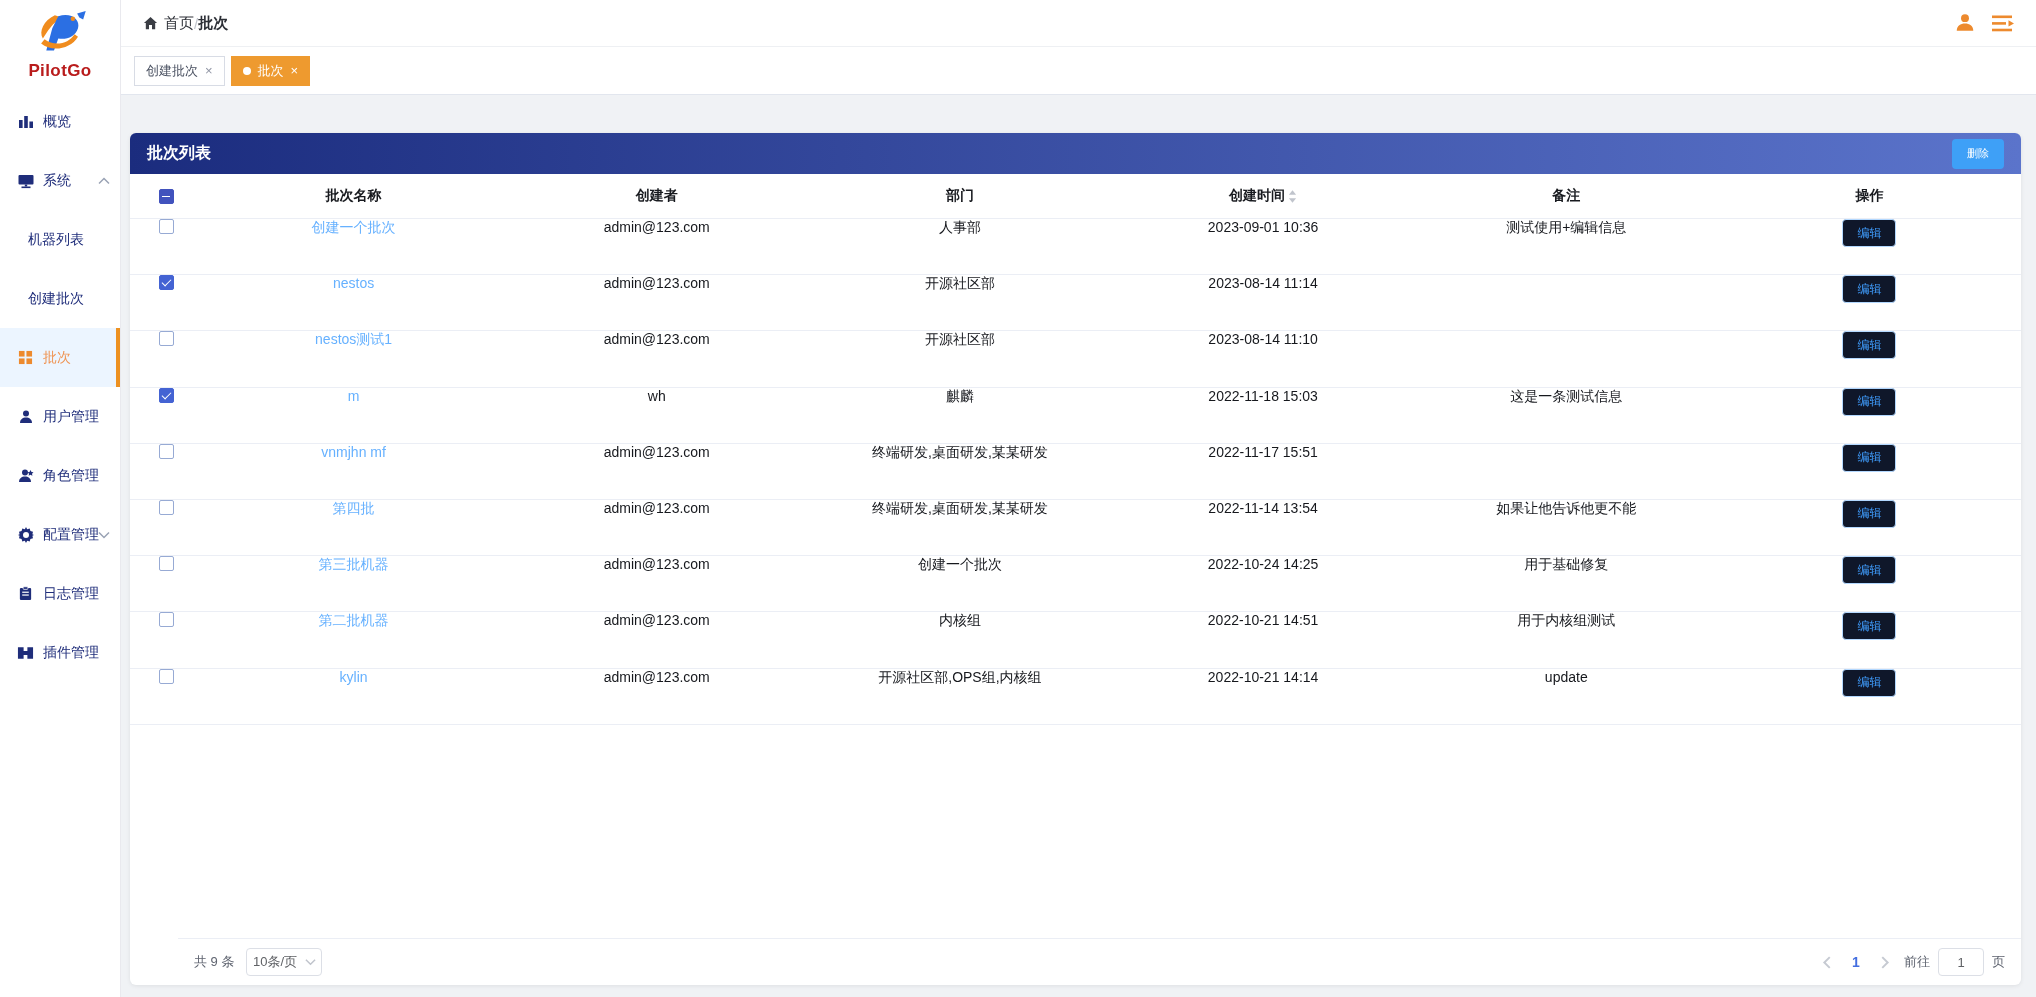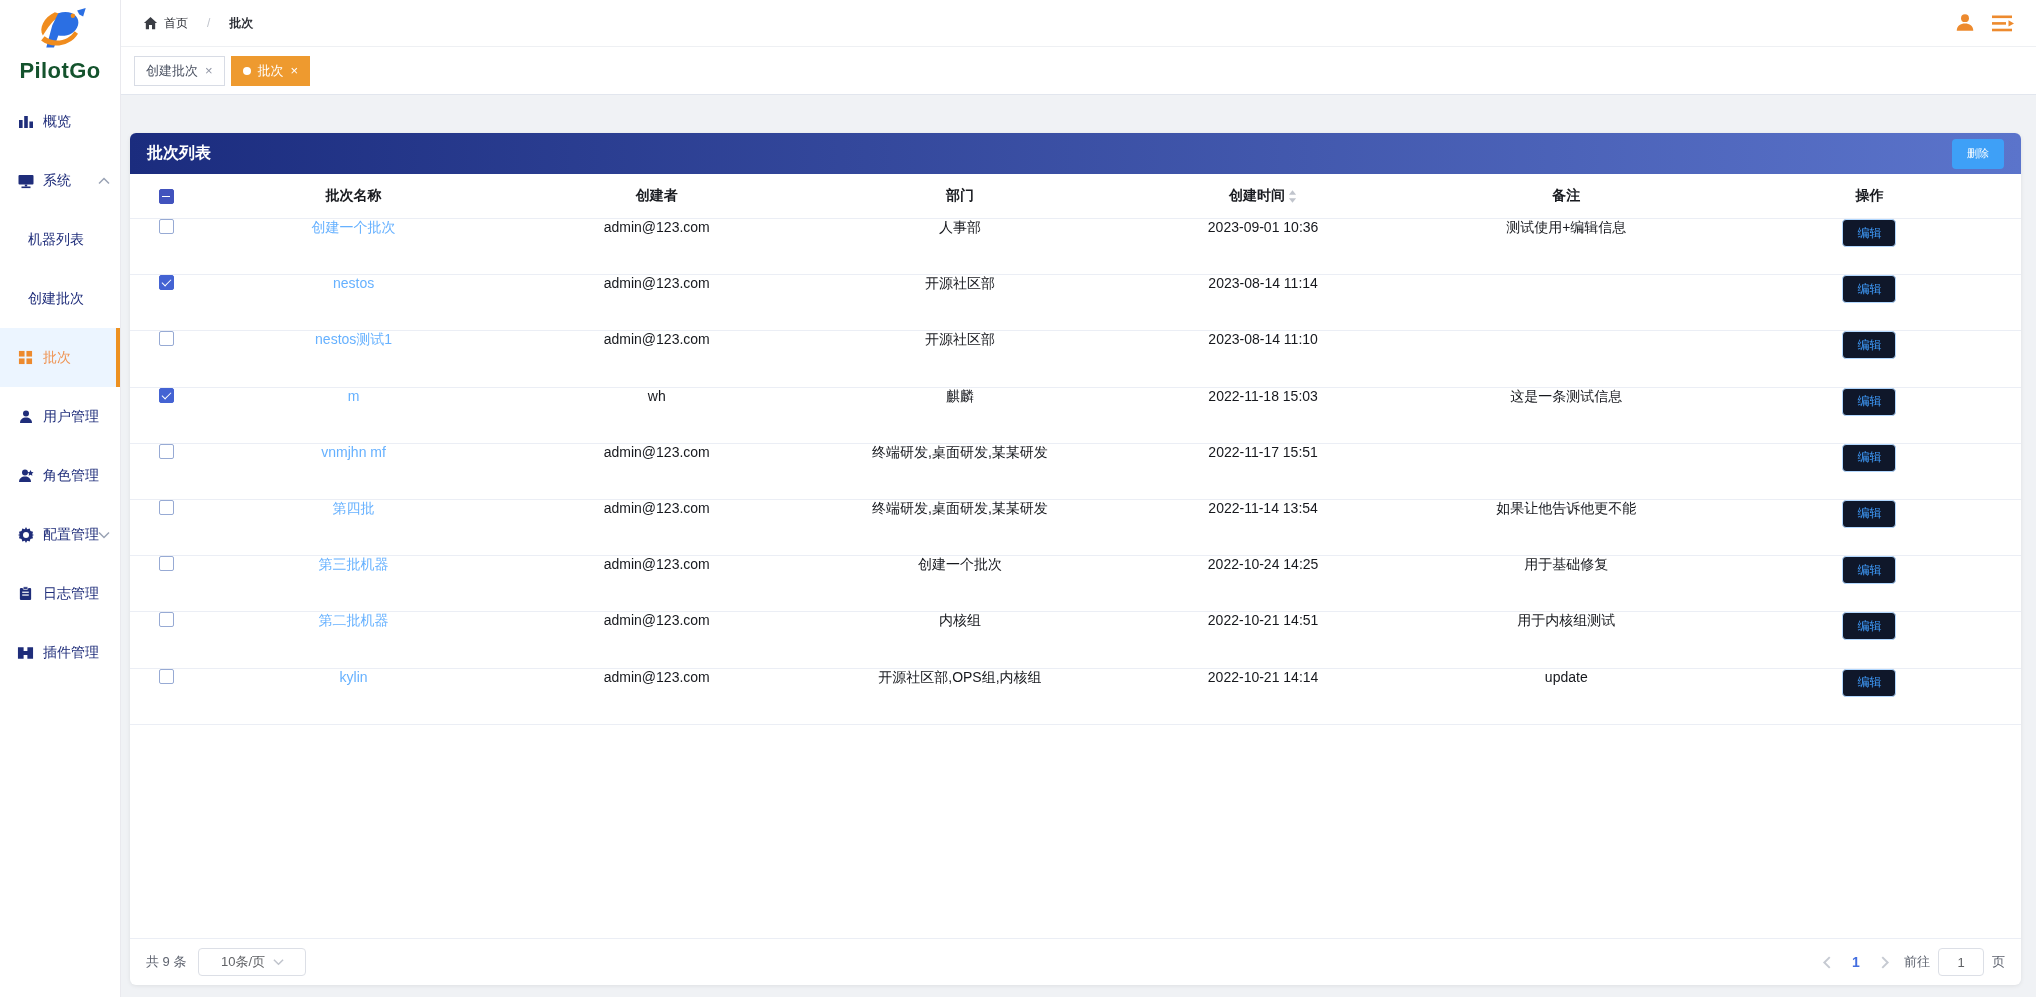--- a/index.html
+++ b/index.html
@@ -4,36 +4,36 @@
 <style>
   * { margin:0; padding:0; box-sizing:border-box; }
   html,body { width:2036px; height:997px; }
   body { font-family:"Liberation Sans", sans-serif; background:#f0f2f5; overflow:hidden; }
 
   .app { display:flex; width:2036px; height:997px; }
 
   
   .sidebar { width:121px; background:#fff; border-right:1px solid #e9e9ee; display:flex; flex-direction:column; flex-shrink:0; }
   .logo-box { height:92px; display:flex; flex-direction:column; align-items:center; justify-content:center; gap:2px; }
-  .logo-text { font-size:22px; font-weight:bold; color:#14532d; letter-spacing:.4px; }
+  .logo-text { font-size:17px; font-weight:bold; color:#b91c1c; letter-spacing:.4px; }
   .menu { flex:1; }
   .menu-item { height:59px; display:flex; align-items:center; gap:9px; padding-left:17px; font-size:14px; color:#1f2d7a; cursor:pointer; position:relative; }
   .menu-item.level2 { padding-left:28px; }
   .menu-item.level2.has-icon { padding-left:17px; }
   .mi-icon { width:17px; height:17px; display:flex; align-items:center; justify-content:center; color:#1f2d7a; flex-shrink:0; }
   .mi-chevron { position:absolute; right:10px; color:#9aa3b5; display:flex; }
   .menu-item.active { background:#ecf5ff; color:#ef9453; }
   .menu-item.active .mi-icon { color:#ed8a2e; }
   .menu-item.active::after { content:""; position:absolute; right:0; top:0; bottom:0; width:4px; background:#ed9121; }
 
   
   .main { flex:1; display:flex; flex-direction:column; min-width:0; }
 
   .topbar { height:47px; background:#fff; border-bottom:1px solid #eef0f3; display:flex; align-items:center; padding:0 22px; flex-shrink:0; }
-  .breadcrumb { display:flex; align-items:center; gap:19px; font-size:12px;justify-content:space-between; }
+  .breadcrumb { display:flex; align-items:center; gap:0; font-size:15px;justify-content:space-between; }
   .bc-home { display:flex; align-items:center; gap:6px; color:#30333a; cursor:pointer; }
   .bc-sep { color:#c0c4cc; }
   .bc-current { color:#2c2f36; font-weight:bold; }
   .topbar-right { margin-left:auto; display:flex; align-items:center; gap:16px; color:#ed8a2e; }
   .topbar-right .tb-icon { display:flex; cursor:pointer; }
 
   .tabbar { height:48px; background:#fff; border-bottom:1px solid #e2e6ee; display:flex; align-items:center; gap:6px; padding:0 13px; flex-shrink:0; }
   .tab { height:30px; display:flex; align-items:center; gap:7px; padding:0 11px; border:1px solid #d8dce5; background:#fff; color:#495060; font-size:13px; cursor:pointer; }
   .tab .tab-close { font-size:13px; color:#8f94a3; line-height:1; }
   .tab.active { background:#ee9a2f; border-color:#ee9a2f; color:#fff; }
@@ -58,22 +58,22 @@
   .checkbox { width:15px; height:15px; border:1px solid #97aad4; border-radius:2px; background:#fff; position:relative; cursor:pointer; display:inline-block; }
   .checkbox.checked { background:#4463d3; border-color:#4463d3; }
   .checkbox.checked::after { content:""; position:absolute; left:4px; top:1px; width:4px; height:8px; border:solid #fff; border-width:0 1.6px 1.6px 0; transform:rotate(45deg); }
   .checkbox.indeterminate { background:#4152bd; border-color:#4152bd; }
   .checkbox.indeterminate::after { content:""; position:absolute; left:2.5px; top:6px; width:8px; height:1.8px; background:#fff; }
 
   .edit-btn { height:28px; padding:0 14px; background:#0f172a; border:1px solid #b3d8ff; border-radius:4px; color:#409eff; font-size:12px; cursor:pointer; font-family:inherit; }
 
   .tbody-spacer { flex:1; }
 
-  .pagination { height:47px; flex-shrink:0; border-top:1px solid #ebeef5; display:flex; align-items:center; padding:14px 16px; font-size:13px; color:#5f6470; gap:12px; }
-  .pg-size { width:108px; height:28px; border:1px solid #dcdfe6; border-radius:4px; display:flex; align-items:center; justify-content:center; gap:8px; color:#606266; cursor:pointer; background:#fff; }
+  .pagination { height:47px; flex-shrink:0; border-top:1px solid #ebeef5; display:flex; align-items:center; padding:14px 16px; font-size:13px; color:#5f6470; gap:12px;margin-left:48px; }
+  .pg-size { width:76px; height:28px; border:1px solid #dcdfe6; border-radius:4px; display:flex; align-items:center; justify-content:center; gap:8px; color:#606266; cursor:pointer; background:#fff; }
   .pg-size .mi-chevron-inline { color:#c0c4cc; display:flex; }
   .pg-right { margin-left:auto; display:flex; align-items:center; gap:14px; }
   .pg-arrow { color:#c6cad2; font-size:15px; cursor:pointer; display:flex; }
   .pg-num { color:#436ee0; font-weight:bold; font-size:14px; min-width:22px; text-align:center; cursor:pointer; }
   .pg-goto { display:flex; align-items:center; gap:8px; color:#5f6470;justify-content:center; }
   .pg-input { width:46px; height:28px; border:1px solid #dcdfe6; border-radius:4px; text-align:center; font-size:13px; color:#606266; font-family:inherit; outline:none; }
 </style>
 </head>
 <body>
 

